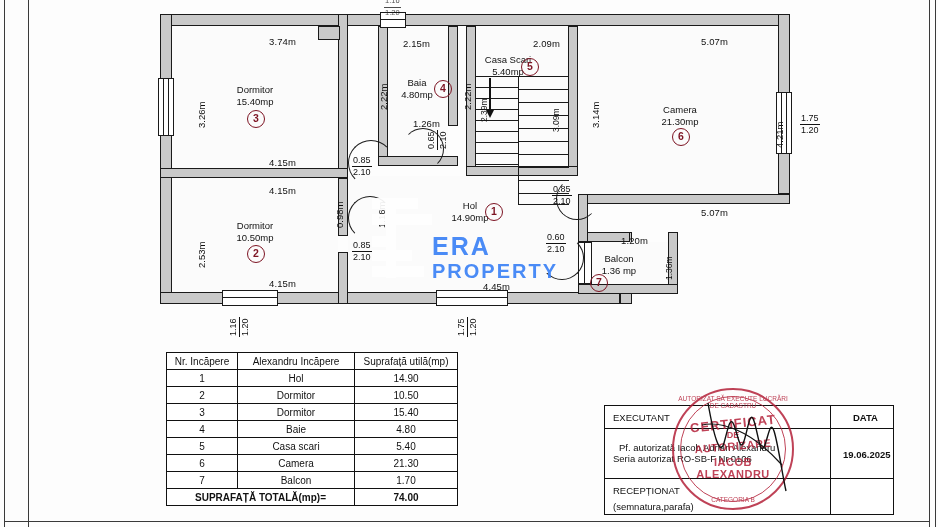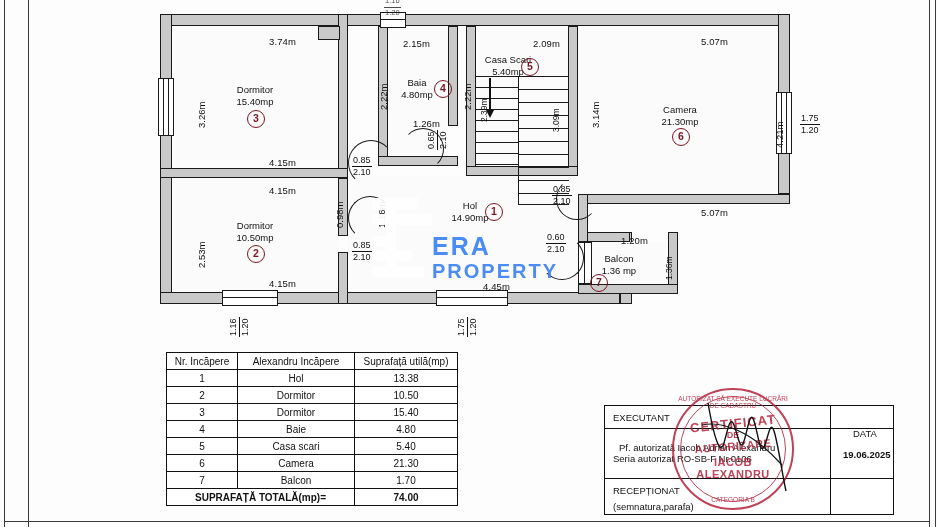--- a/index.html
+++ b/index.html
@@ -311,21 +311,21 @@
       <tr>
         <th class="c1">Nr. Incăpere</th>
         <th class="c2">Alexandru Incăpere</th>
         <th class="c3">Suprafață utilă(mp)</th>
       </tr>
     </thead>
     <tbody>
       <tr>
         <td class="c1">1</td>
         <td class="c2">Hol</td>
-        <td class="c3">13.38</td>
+        <td class="c3">14.90</td>
       </tr>
       <tr>
         <td class="c1">2</td>
         <td class="c2">Dormitor</td>
         <td class="c3">10.50</td>
       </tr>
       <tr>
         <td class="c1">3</td>
         <td class="c2">Dormitor</td>
         <td class="c3">15.40</td>
@@ -356,21 +356,21 @@
       </tr>
     </tbody>
   </table>
 
   <div id="sig">
     <div class="vsep"></div>
     <div class="hsep" style="top:22px;"></div>
     <div class="hsep" style="top:72px;"></div>
 
     <div class="lbl" style="left:8px;top:6px;">EXECUTANT</div>
-    <div class="lbl" style="left:248px;top:6px;font-weight:400;margin-top:16px;">DATA</div>
+    <div class="lbl" style="left:248px;top:6px;font-weight:700;">DATA</div>
 
     <div class="lbl" style="left:14px;top:36px;">Pf. autorizată Iacob Adrian Alexandru</div>
     <div class="lbl" style="left:8px;top:47px;">Seria autorizat RO-SB-F Nr.0106</div>
     <div class="data" style="left:238px;top:43px;">19.06.2025</div>
 
     <div class="lbl" style="left:8px;top:79px;">RECEPȚIONAT</div>
     <div class="lbl" style="left:8px;top:95px;">(semnatura,parafa)</div>
   </div>
 
   <div id="stamp">

